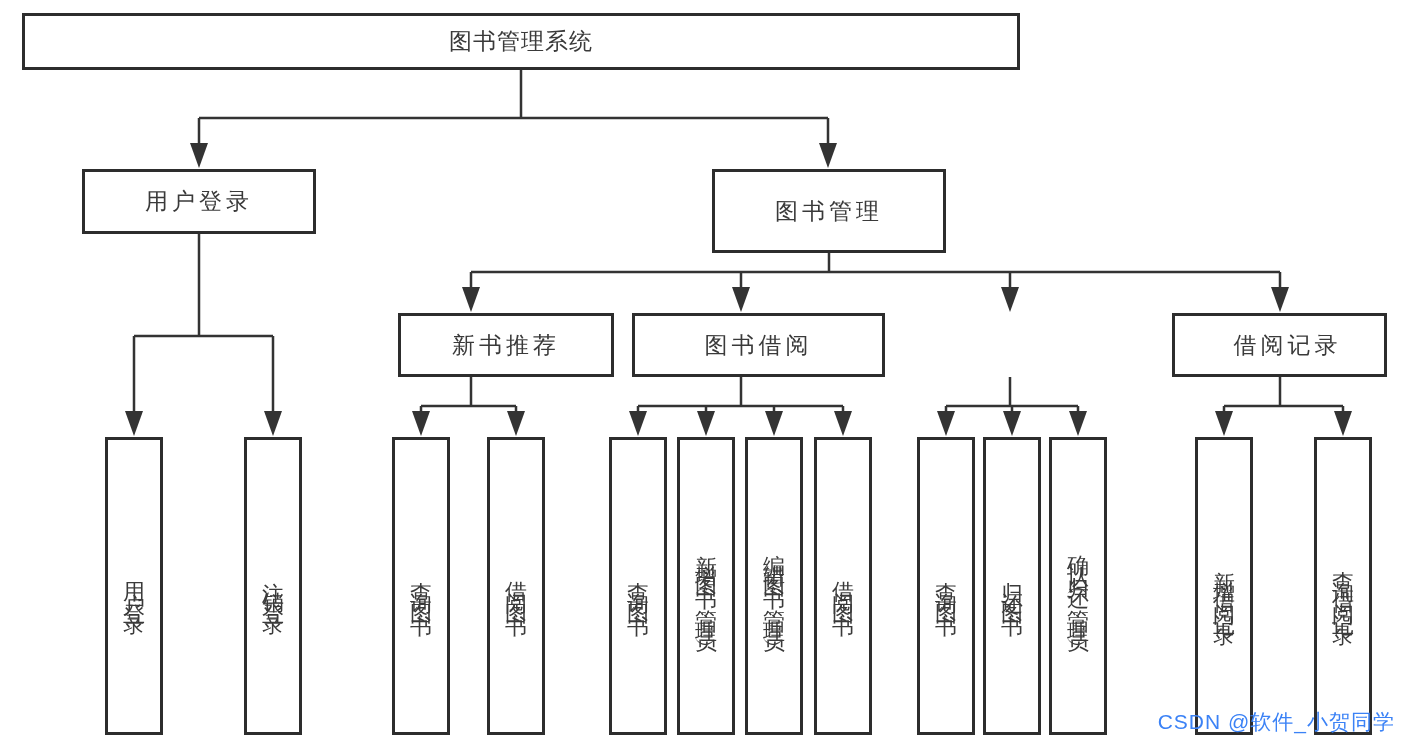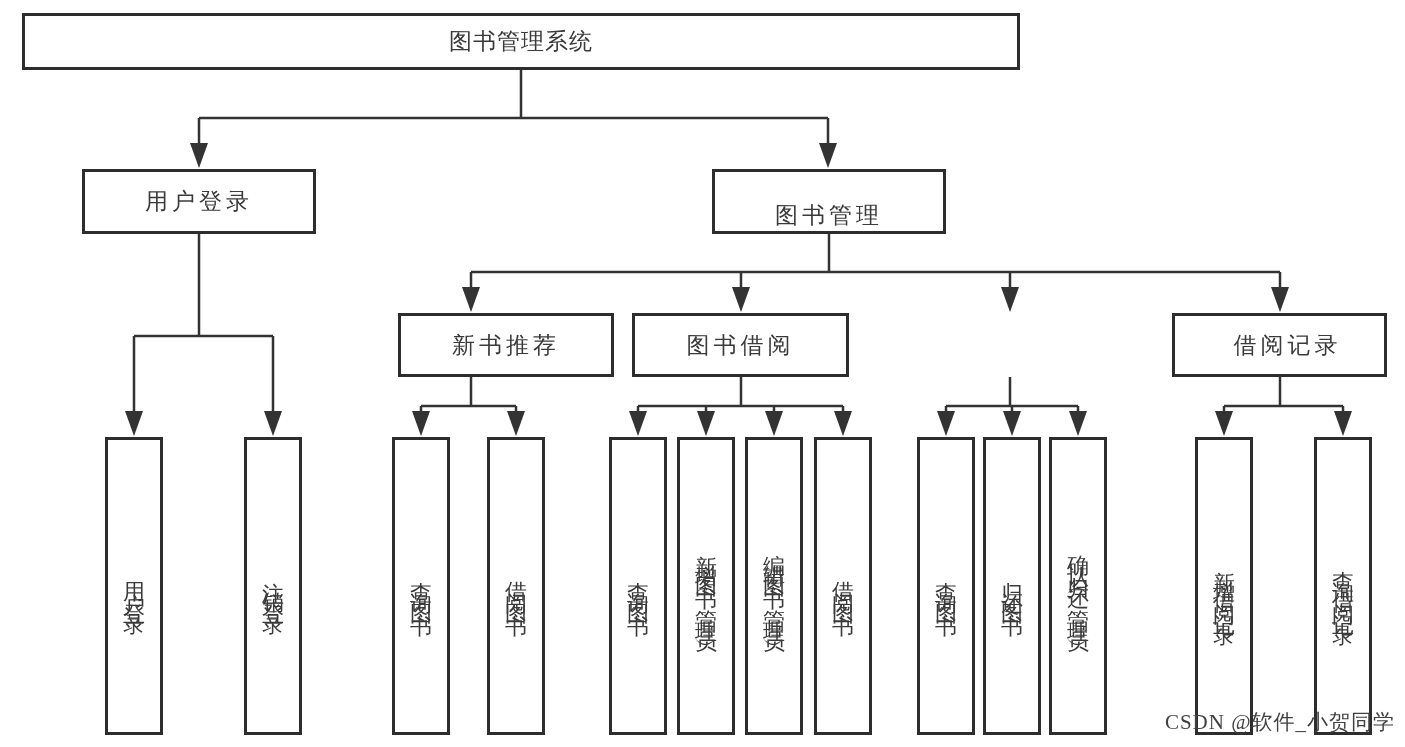--- a/index.html
+++ b/index.html
@@ -1,21 +1,21 @@
 <!DOCTYPE html>
 <html><head>
 <meta charset="utf-8">
 <style>
   html, body { margin: 0; padding: 0; background: #ffffff; }
   .canvas {
     position: relative;
     width: 1405px;
     height: 747px;
     background: #ffffff;
-    font-family: Liberation Serif, serif;
+    font-family: Liberation Sans, sans-serif;
     overflow: hidden;
   }
   svg.connectors {
     position: absolute;
     left: 0; top: 0;
     z-index: 0;
   }
   .node {
     position: absolute;
     box-sizing: border-box;
@@ -46,21 +46,21 @@
     font-size: 22px;
     line-height: 1;
     letter-spacing: 11px;
   }
   .watermark {
     position: absolute;
     right: 10px;
     top: 708px;
     font-size: 21px;
     letter-spacing: 1px;
-    color: #404040;
+    color: #3b82f6;
     z-index: 3;
     white-space: nowrap;
   }
 </style>
 </head>
 <body>
 
 <div class="canvas">
 
   <svg class="connectors" width="1405" height="747" viewBox="0 0 1405 747">
@@ -110,28 +110,28 @@
     </g>
   </svg>
 
   <div class="node h root" style="left:22px; top:13px; width:998px; height:57px;">
     <span>图书管理系统</span>
   </div>
 
   <div class="node h" style="left:82px; top:169px; width:234px; height:65px;">
     <span>用户登录</span>
   </div>
-  <div class="node h" style="left:712px; top:169px; width:234px; height:65px;align-items:flex-end;">
+  <div class="node h" style="left:712px; top:169px; width:234px; height:84px;">
     <span>图书管理</span>
   </div>
 
   <div class="node h" style="left:363px; top:313px; width:216px; height:64px;margin-left:35px;">
     <span>新书推荐</span>
   </div>
-  <div class="node h" style="left:632px; top:313px; width:217px; height:64px;">
+  <div class="node h" style="left:632px; top:313px; width:253px; height:64px;">
     <span>图书借阅</span>
   </div>
   <div class="node h" style="left:1172px; top:313px; width:215px; height:64px;padding-left:16px;">
     <span>借阅记录</span>
   </div>
 
   <div class="node v" style="left:105px;">
     <span>用户登录</span>
   </div>
   <div class="node v" style="left:244px;">

